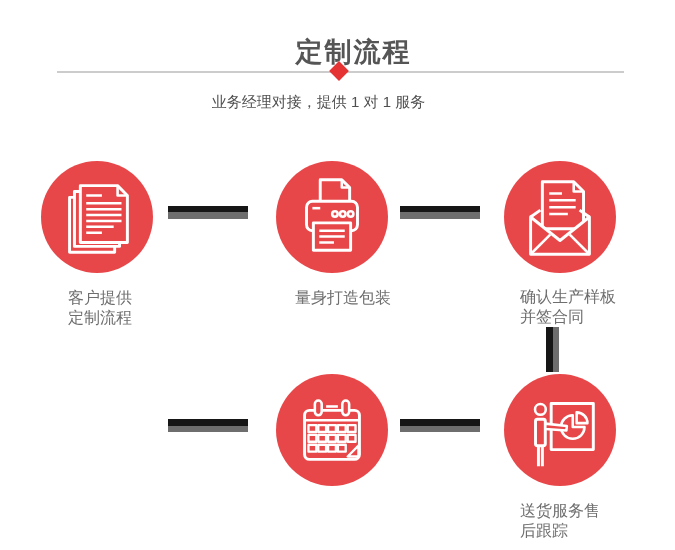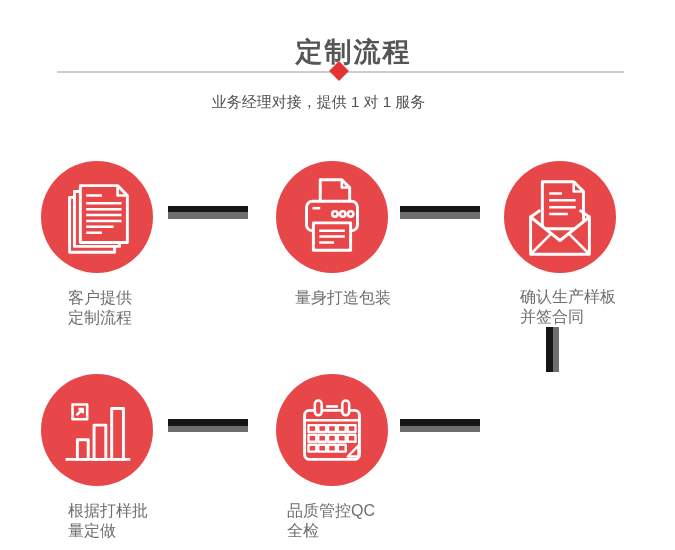--- a/index.html
+++ b/index.html
@@ -110,36 +110,20 @@
         <path class="fill-red" d="M20,50 L50,74 L80,50 L80,88 L20,88 Z"></path>
         <path class="stroke-w thin" d="M20,88 L40,68 M80,88 L60,68"></path>
       </svg>
     </div>
     <div class="label">
       <div>确认生产样板</div>
       <div>并签合同</div>
     </div>
   </div>
 
-  <div class="step s4">
-    <div class="circle">
-      <svg viewBox="0 0 100 100">
-        <path class="stroke-w" d="M18,80 L84,80"></path>
-        <rect class="stroke-w" x="30" y="60" width="11" height="20"></rect>
-        <rect class="stroke-w" x="47" y="45" width="12" height="35"></rect>
-        <rect class="stroke-w" x="65" y="28" width="12" height="52"></rect>
-        <rect class="stroke-w thin" x="25" y="24" width="15" height="15"></rect>
-        <path class="stroke-w thin" d="M29,35 L35,29 M31,28.5 L35.5,28.5 L35.5,33"></path>
-      </svg>
-    </div>
-    <div class="label">
-      <div>根据打样批</div>
-      <div>量定做</div>
-    </div>
-  </div>
 
   <div class="step s5">
     <div class="circle">
       <svg viewBox="0 0 100 100">
         <rect class="fill-red" x="22" y="30" width="56" height="50" rx="5"></rect>
         <rect class="fill-red thin" x="32.5" y="20" width="7" height="15" rx="3.5"></rect>
         <rect class="fill-red thin" x="60.5" y="20" width="7" height="15" rx="3.5"></rect>
         <path class="stroke-w thin" d="M44,26 L56,26"></path>
         <path class="stroke-w thin" d="M22,40 L78,40"></path>
         <g class="stroke-w" style="stroke-width:2.4">
@@ -154,20 +138,33 @@
             <rect x="56" y="55" width="8" height="7"></rect>
             <rect x="66" y="55" width="8" height="7"></rect>
           <rect x="26" y="65" width="8" height="7"></rect>
             <rect x="36" y="65" width="8" height="7"></rect>
             <rect x="46" y="65" width="8" height="7"></rect>
             <rect x="56" y="65" width="8" height="7"></rect>
           <path d="M66,77 L77,77 L77,66 Z"></path>
         </g>
       </svg>
     </div>
+  </div>
+
+  <div class="step s6">
+    <div class="circle">
+      <svg viewBox="0 0 100 100">
+        <rect class="stroke-w" x="41" y="23" width="43" height="47"></rect>
+        <path class="stroke-w thin" d="M63,47 L63,35 A12 12 0 1 0 75,47 Z"></path>
+        <path class="fill-red thin" d="M67,43 L67,32 A11 11 0 0 1 78,43 Z"></path>
+        <circle class="stroke-w thin" cx="30" cy="29" r="5.5"></circle>
+        <rect class="fill-red" x="25" y="39" width="10" height="27" rx="2"></rect>
+        <path class="fill-red thin" d="M35,43.5 L57,46 L56.5,50.5 L35,49 Z"></path>
+        <path class="stroke-w" d="M28,66 L28,87 M32,66 L32,87"></path>
+      </svg>
+    </div>
     <div class="label">
-      <div>品质管控QC</div>
-      <div>全检</div>
+      <div>送货服务售</div>
+      <div>后跟踪</div>
     </div>
   </div>
-
 
 </div>
 
 </body></html>

